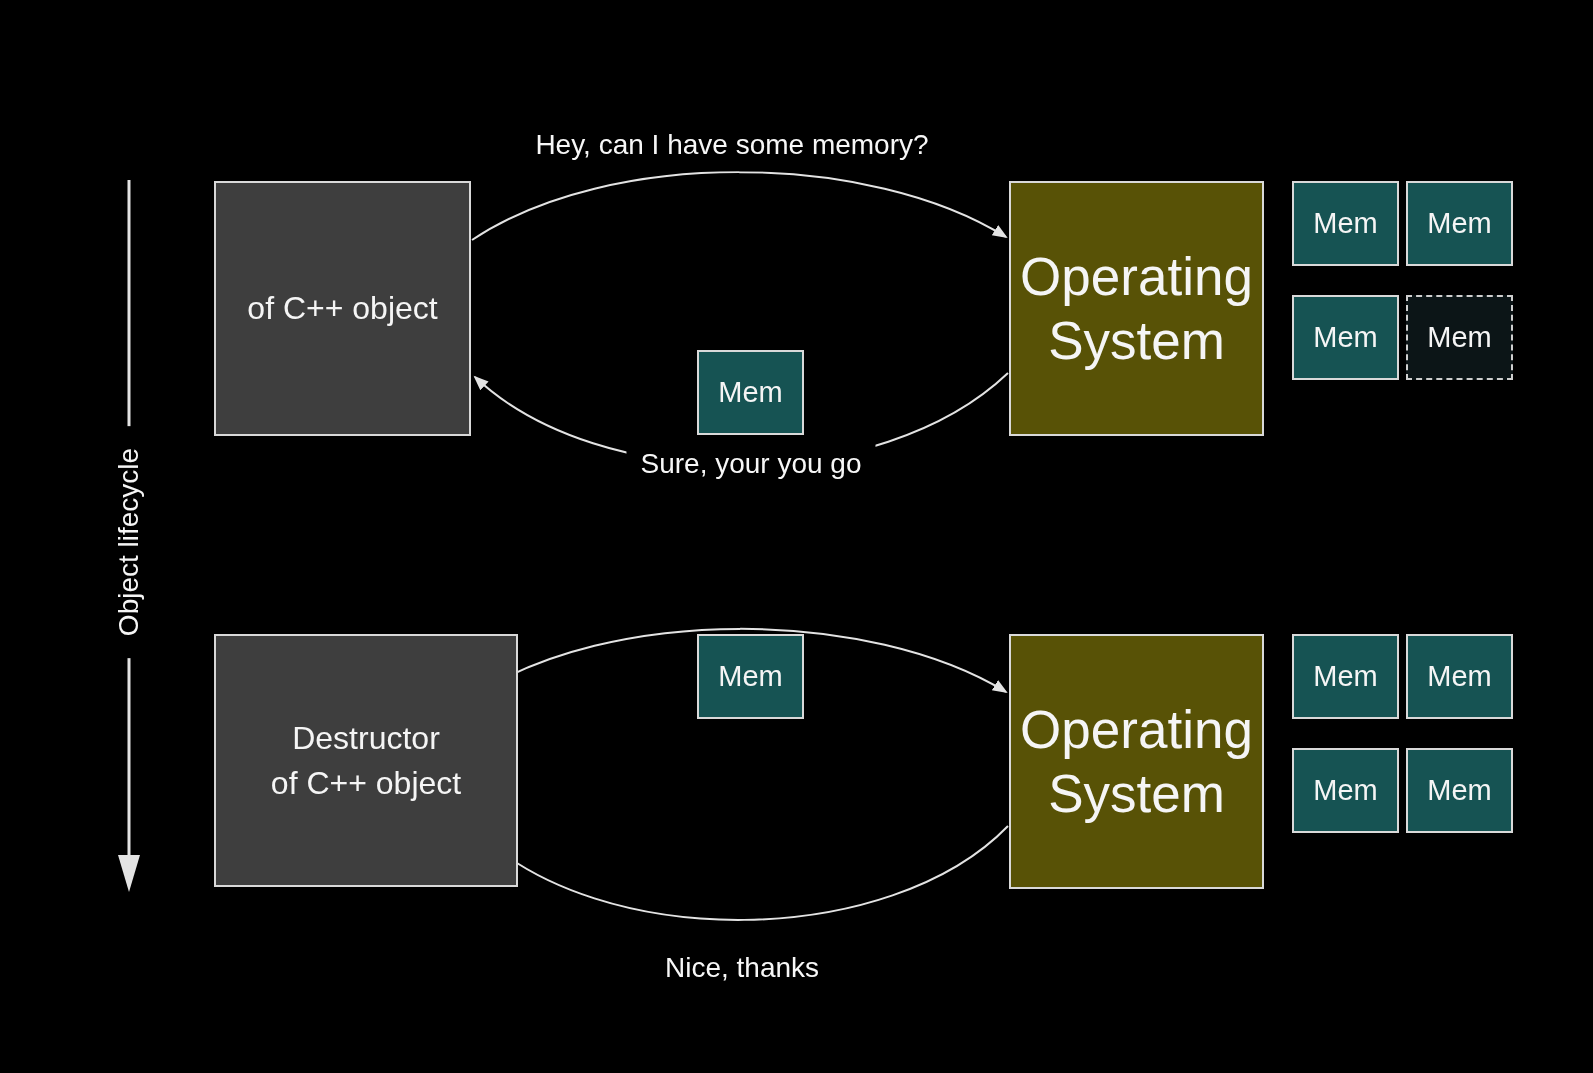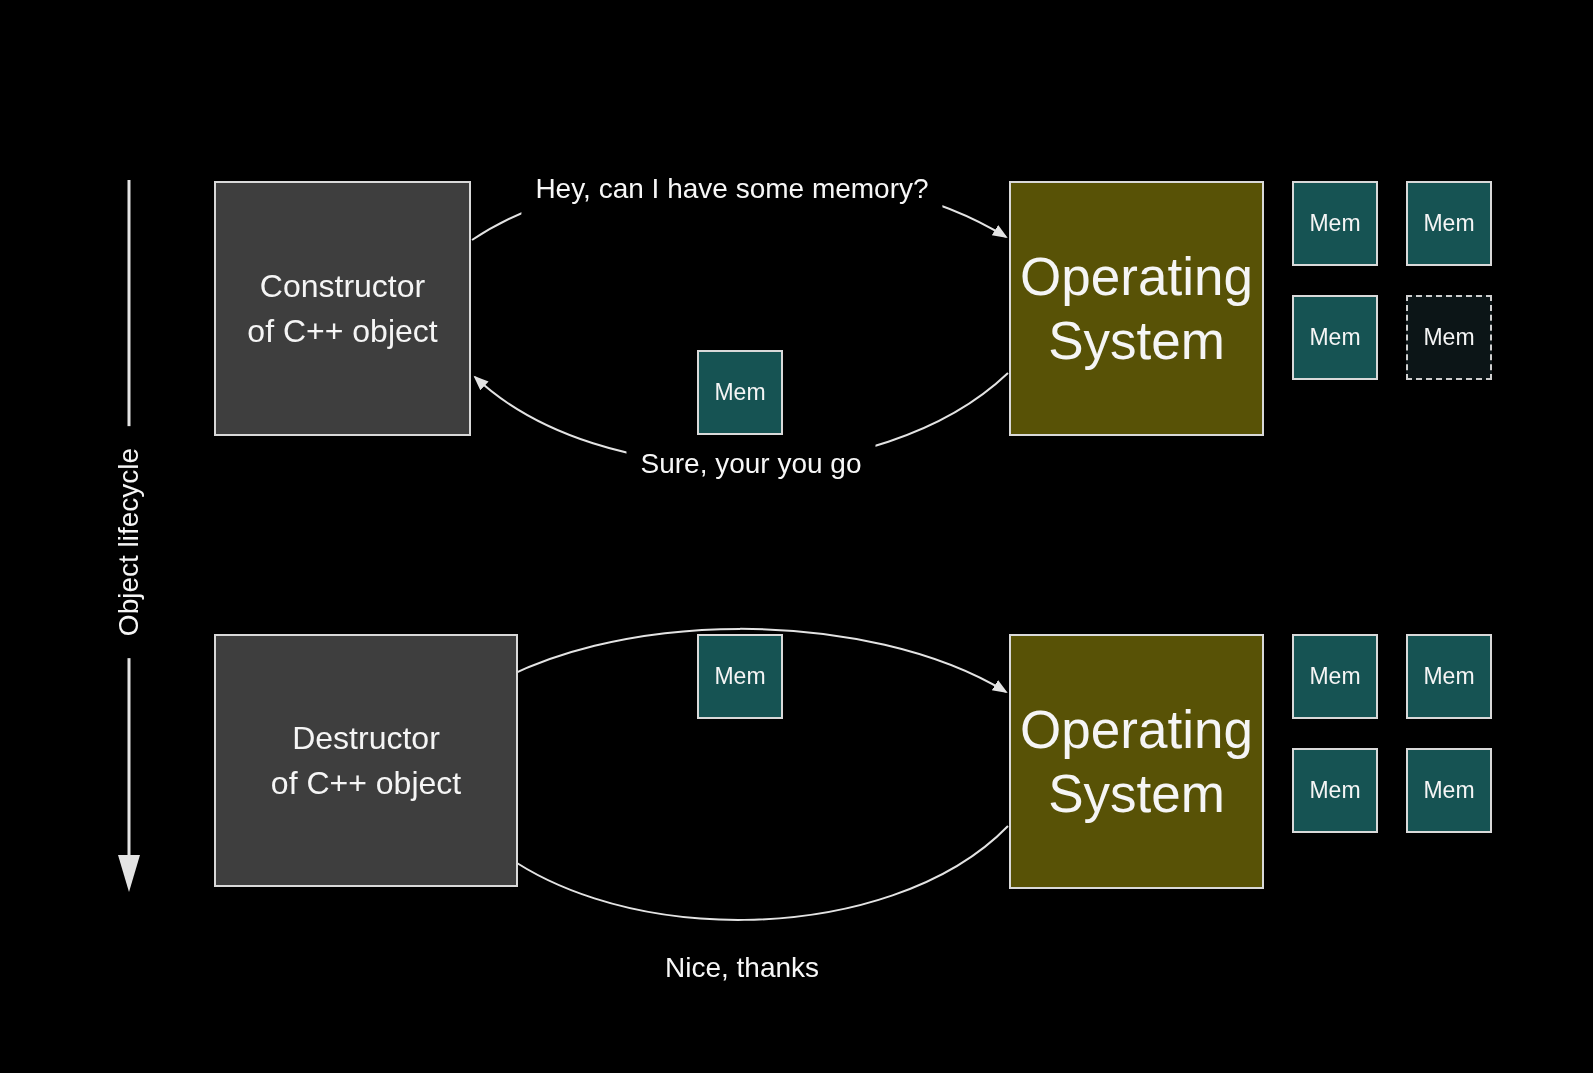--- a/index.html
+++ b/index.html
@@ -49,28 +49,28 @@
   }
   .os-box {
     background: var(--os-box, #585206);
     border: 2px solid var(--border, #d9d9d9);
     font-size: 53px;
     line-height: 1.2;
   }
   .mem {
     position: absolute;
     box-sizing: border-box;
-    width: 86px;
+    width: 107px;
     height: 85px;
     background: var(--mem-box, #165353);
     border: 2px solid var(--border, #d9d9d9);
     display: flex;
     align-items: center;
     justify-content: center;
-    font-size: 23px;
+    font-size: 29px;
     z-index: 2;
   }
   .mem.freed {
     background: var(--mem-freed, #0c1517);
     border: 2px dashed #cfcfcf;
   }
   .bubble {
     position: absolute;
     transform: translate(-50%, -50%);
     white-space: nowrap;
@@ -114,30 +114,29 @@
     <path class="flow" marker-end="url(#ah)" d="M1008,373 C880,495 600,495 475,377"></path>
 
     <path class="flow" marker-end="url(#ah)" d="M472,697 C610,605 870,609 1006,692"></path>
 
     <path class="flow" marker-end="url(#ah)" d="M1008,826 C890,948 600,953 475,830"></path>
   </svg>
 
   <div class="lifecycle-label">Object lifecycle</div>
 
   <div class="box actor-box" style="left:214px; top:181px; width:257px; height:255px;">
-    <span>Constructor</span>
     <span>of C++ object</span>
   </div>
 
   <div class="box os-box" style="left:1009px; top:181px; width:255px; height:255px;">
     <span>Operating</span>
     <span>System</span>
   </div>
 
-  <div class="bubble" style="left:732px; top:147px;margin-top:44px;">Hey, can I have some memory?</div>
+  <div class="bubble" style="left:732px; top:147px;">Hey, can I have some memory?</div>
 
   <div class="bubble" style="left:751px; top:466px;">Sure, your you go</div>
 
   <div class="mem" style="left:697px; top:350px;">
     <span>Mem</span>
   </div>
 
   <div class="mem" style="left:1292px; top:181px;">
     <span>Mem</span>
   </div>

